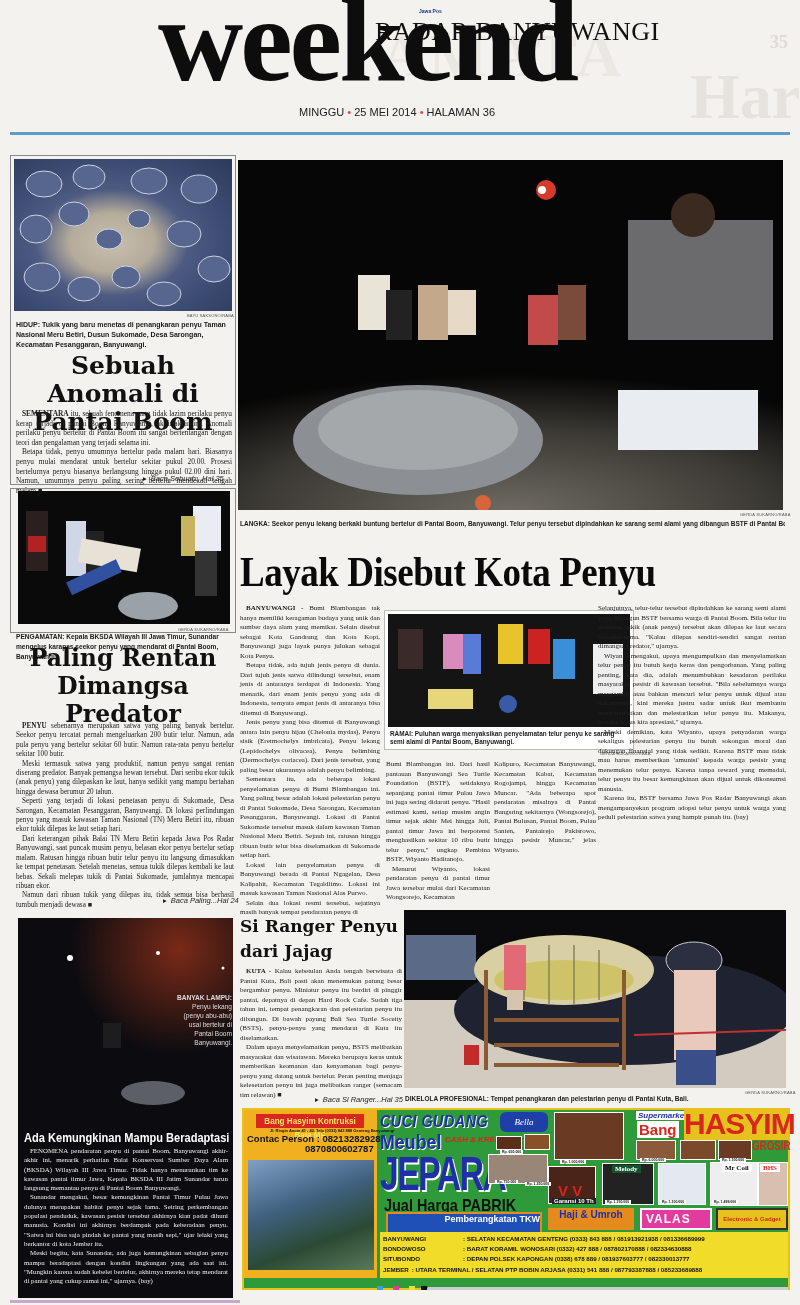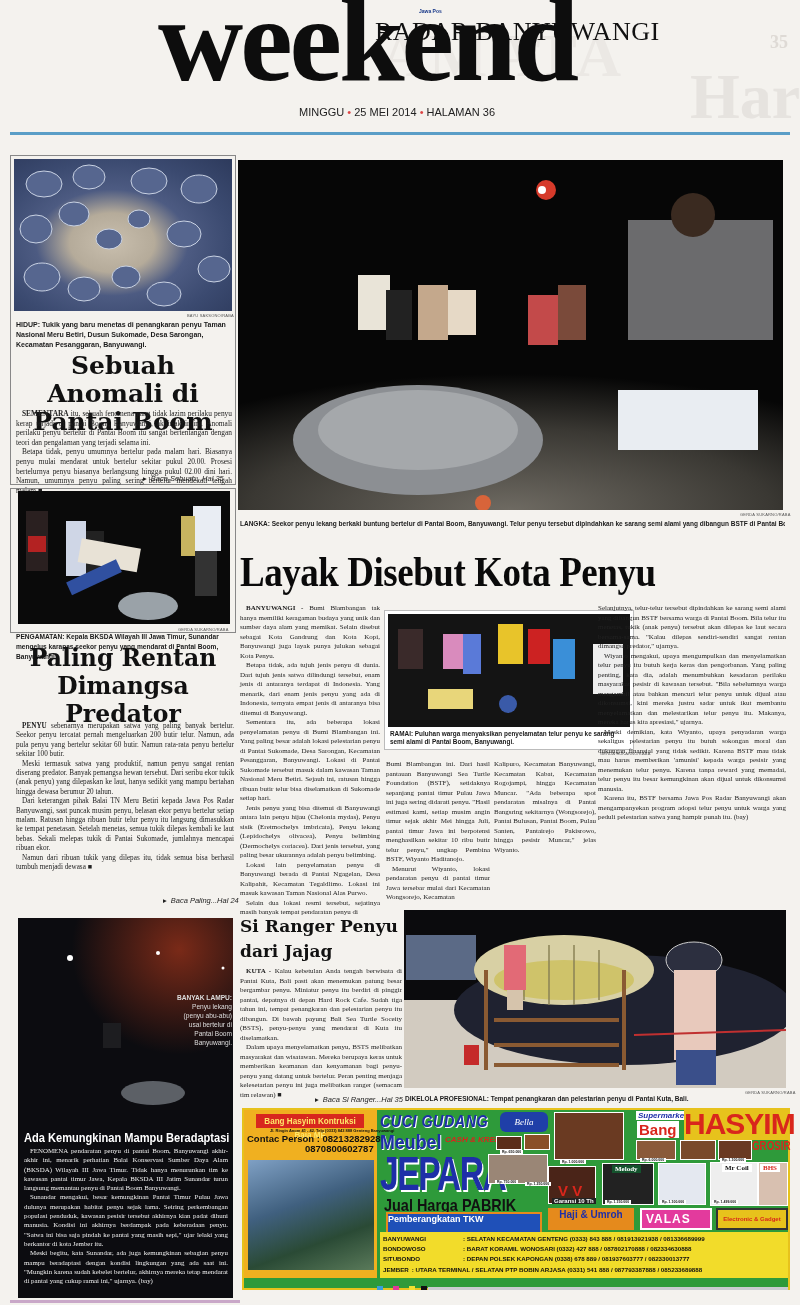--- a/index.html
+++ b/index.html
@@ -47,21 +47,21 @@
 .bella{position:absolute;left:500px;top:1112px;width:48px;height:20px;background:#1f3fa8;border-radius:6px;color:#fff;font:italic 9px "Liberation Serif",serif;text-align:center;line-height:20px}
 .furn{position:absolute;background:#5b2e1a;border:1px solid #fff}
 .price{position:absolute;font:bold 3.5px "Liberation Sans",sans-serif;color:#111;background:#fff;padding:0 2px}
 .supermarket{position:absolute;left:636px;top:1111px;font:italic bold 8px "Liberation Sans",sans-serif;color:#1e2fa8;background:#fff;padding:0 2px}
 .bang{position:absolute;left:637px;top:1121px;font:bold 15px "Liberation Sans",sans-serif;color:#d9261c;background:#fff;padding:0 2px}
 .hasyim{position:absolute;left:684px;top:1108px;width:104px;height:32px;background:#e7c21c;font:bold 30px "Liberation Sans",sans-serif;color:#d9261c;text-align:center;line-height:32px;transform:scaleX(1);letter-spacing:-1px}
 .grosir{position:absolute;left:752px;top:1138px;font:bold 13px "Liberation Sans",sans-serif;color:#d9261c;transform:scaleX(.75);transform-origin:left}
 .vv{position:absolute;left:558px;top:1182px;font:bold 15px "Liberation Sans",sans-serif;color:#d9261c}
 .garansi{position:absolute;left:552px;top:1198px;font:bold 6px "Liberation Sans",sans-serif;color:#fff;background:#222;padding:0 2px}
 .label-sm{position:absolute;font:bold 7px "Liberation Serif",serif;color:#fff;background:#14532d;padding:0 3px}
-.tkw{position:absolute;left:386px;top:1212px;width:156px;height:34px;background:#1f50b8;border:2px solid #e58a1c;color:#fff;font:bold 9px "Liberation Sans",sans-serif;text-align:left;line-height:10px}
+.tkw{position:absolute;left:386px;top:1212px;width:156px;height:34px;background:#1f50b8;border:2px solid #e58a1c;color:#fff;font:bold 9px "Liberation Sans",sans-serif;text-align:right;line-height:10px}
 .haji{position:absolute;left:548px;top:1208px;width:86px;height:22px;background:#e58a1c;color:#1e2fa8;font:bold 10px "Liberation Sans",sans-serif;text-align:center;line-height:14px}
 .valas{position:absolute;left:640px;top:1208px;width:72px;height:22px;background:#e33a9d;border:2px solid #fff;color:#fff;font:bold 12px "Liberation Sans",sans-serif;line-height:18px;padding-left:4px;letter-spacing:1px}
 .elec{position:absolute;left:716px;top:1208px;width:72px;height:22px;background:#e7c21c;border:2px solid #333;color:#d9261c;font:bold 6px "Liberation Sans",sans-serif;line-height:18px;text-align:center}
 .addr{position:absolute;left:380px;top:1232px;width:408px;height:46px;background:#f2dc2a;font:bold 6.2px "Liberation Sans",sans-serif;color:#111;line-height:10.2px;padding:2px 3px;white-space:nowrap;overflow:hidden}
 .addr b{font-weight:900;display:inline-block;width:80px}
 .reg{position:absolute;top:1286px;width:6px;height:4px}
 .bottom-strip{position:absolute;left:428px;top:1287px;width:360px;height:3px;background:#c9ccd0}
 </style>
 </head>
 <body>
@@ -128,20 +128,21 @@
     <ellipse cx="130" cy="115" rx="30" ry="14" fill="#9aa2a8"></ellipse>
   </svg>
 </div>
 <div class="credit" style="left:178px;top:627px">GERDA SUKARNO/RABA</div>
 <div class="cap" style="left:16px;top:632px;width:216px;font-size:6.6px"><b>PENGAMATAN:</b> <span>Kepala BKSDA Wilayah III Jawa Timur, Sunandar mengelus karapas seekor penyu yang mendarat di Pantai Boom, Banyuwangi.</span></div>
 
 <div class="h2" style="left:12px;top:644px;width:222px;text-align:center;font-size:23.5px">Paling Rentan Dimangsa Predator</div>
 <div class="body" style="left:16px;top:722px;width:218px;font-size:7.2px;line-height:9.4px">
   <p><b>PENYU</b> <span>sebenarnya merupakan satwa yang paling banyak bertelur. Seekor penyu tercatat pernah mengeluarkan 200 butir telur. Namun, ada pula penyu yang bertelur sekitar 60 butir. Namun rata-rata penyu bertelur sekitar 100 butir.</span></p>
   <p>Meski termasuk satwa yang produktif, namun penyu sangat rentan diserang predator. Banyak pemangsa hewan tersebut. Dari seribu ekor tukik (anak penyu) yang dilepaskan ke laut, hanya sedikit yang mampu bertahan hingga dewasa berumur 20 tahun.</p>
+  <p>Seperti yang terjadi di lokasi penetasan penyu di Sukomade, Desa Sarongan, Kecamatan Pesanggaran, Banyuwangi. Di lokasi perlindungan penyu yang masuk kawasan Taman Nasional (TN) Meru Betiri itu, ribuan ekor tukik dilepas ke laut setiap hari.</p>
   <p>Dari keterangan pihak Balai TN Meru Betiri kepada Jawa Pos Radar Banyuwangi, saat puncak musim penyu, belasan ekor penyu bertelur setiap malam. Ratusan hingga ribuan butir telur penyu itu langsung dimasukkan ke tempat penetasan. Setelah menetas, semua tukik dilepas kembali ke laut bebas. Sekali melepas tukik di Pantai Sukomade, jumlahnya mencapai ribuan ekor.</p>
   <p>Namun dari ribuan tukik yang dilepas itu, tidak semua bisa berhasil tumbuh menjadi dewasa ■</p>
 </div>
 <div class="more" style="left:163px;top:896px"><span class="tri">▸</span><span>Baca Paling...Hal 24</span></div>
 
 <div class="dark-box">
   <svg width="215" height="210">
     <defs>
         <radialGradient id="gl" cx="0.75" cy="0.15" r="0.5">
           <stop offset="0" stop-color="#7a2a18"></stop>
@@ -191,22 +192,22 @@
   </svg>
 </div>
 <div class="credit" style="left:740px;top:512px">GERDA SUKARNO/RABA</div>
 <div class="cap" style="left:240px;top:519px;width:545px;font-size:6.5px;white-space:nowrap;overflow:hidden"><b>LANGKA:</b> <span>Seekor penyu lekang berkaki buntung bertelur di Pantai Boom, Banyuwangi. Telur penyu tersebut dipindahkan ke sarang semi alami yang dibangun BSTF di Pantai Boom.</span></div>
 
 <div class="main-head">Layak Disebut Kota Penyu</div>
 
 <div class="body" style="left:240px;top:604px;width:140px;font-size:7px;line-height:9.5px">
   <p><b>BANYUWANGI -</b> <span>Bumi Blambangan tak hanya memiliki keragaman budaya yang unik dan sumber daya alam yang memikat. Selain disebut sebagai Kota Gandrung dan Kota Kopi, Banyuwangi juga layak punya julukan sebagai Kota Penyu.</span></p>
   <p>Betapa tidak, ada tujuh jenis penyu di dunia. Dari tujuh jenis satwa dilindungi tersebut, enam jenis di antaranya terdapat di Indonesia. Yang menarik, dari enam jenis penyu yang ada di Indonesia, ternyata empat jenis di antaranya bisa ditemui di Banyuwangi.</p>
+  <p>Jenis penyu yang bisa ditemui di Banyuwangi antara lain penyu hijau (Chelonia mydas), Penyu sisik (Eretmochelys imbricata), Penyu lekang (Lepidochelys olivacea), Penyu belimbing (Dermochelys coriacea). Dari jenis tersebut, yang paling besar ukurannya adalah penyu belimbing.</p>
   <p>Sementara itu, ada beberapa lokasi penyelamatan penyu di Bumi Blambangan ini. Yang paling besar adalah lokasi pelestarian penyu di Pantai Sukomade, Desa Sarongan, Kecamatan Pesanggaran, Banyuwangi. Lokasi di Pantai Sukomade tersebut masuk dalam kawasan Taman Nasional Meru Betiri. Sejauh ini, ratusan hingga ribuan butir telur bisa diselamatkan di Sukomade setiap hari.</p>
-  <p>Jenis penyu yang bisa ditemui di Banyuwangi antara lain penyu hijau (Chelonia mydas), Penyu sisik (Eretmochelys imbricata), Penyu lekang (Lepidochelys olivacea), Penyu belimbing (Dermochelys coriacea). Dari jenis tersebut, yang paling besar ukurannya adalah penyu belimbing.</p>
   <p>Lokasi lain penyelamatan penyu di Banyuwangi berada di Pantai Ngagelan, Desa Kalipahit, Kecamatan Tegaldlimo. Lokasi ini masuk kawasan Taman Nasional Alas Purwo.</p>
   <p>Selain dua lokasi resmi tersebut, sejatinya masih banyak tempat pendaratan penyu di</p>
 </div>
 
 <div class="box" style="left:384px;top:610px;width:250px;height:140px;border-color:#bbb;background:#fff"></div>
 <div class="photo" style="left:388px;top:614px;width:242px;height:113px;background:#141414">
   <svg width="242" height="113">
     <rect x="10" y="15" width="25" height="40" fill="#3a2a2a"></rect>
       <rect x="55" y="20" width="20" height="35" fill="#d98bbd"></rect>
     <rect x="110" y="10" width="25" height="40" fill="#e8c42a"></rect>

